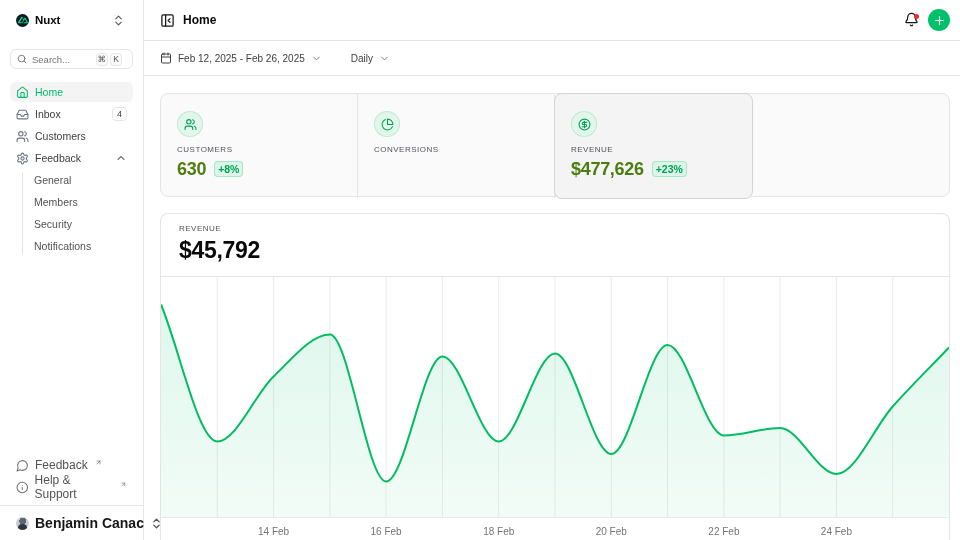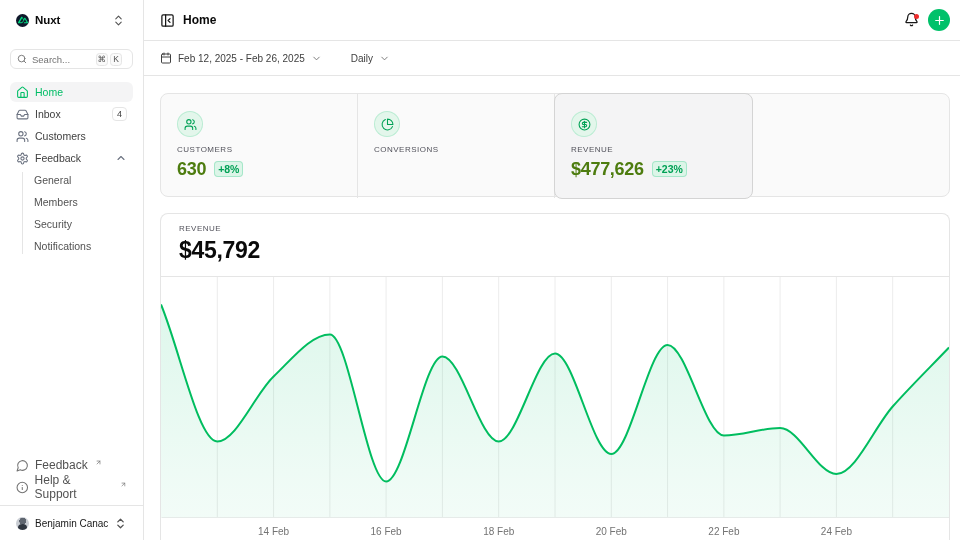--- a/index.html
+++ b/index.html
@@ -43,21 +43,21 @@
   font-size:12px; font-weight:400; color:#525252; margin-bottom:2px; }
 .foot-item svg { color:#737373; }
 .ext { color:#737373; margin-left:1px; margin-bottom:5px; }
 .user-row { border-top:1px solid #e5e5e5; height:35px; display:flex; align-items:center;
   gap:6px; padding:0 18px 0 16px; }
 .avatar { width:13px; height:13px; border-radius:50%; flex:none;
   background:radial-gradient(circle at 52% 32%, #5f6670 0 31%, #c9cdd3 32%);
   position:relative; overflow:hidden; }
 .avatar:after { content:""; position:absolute; left:2px; right:2px; bottom:-1.5px; height:7px;
   border-radius:50% 50% 0 0; background:#2f3640; }
-.user-name { font-size:10px; font-weight:400; color:#171717; white-space:nowrap; }
+.user-name { font-size:14px; font-weight:700; color:#171717; white-space:nowrap; }
 .user-row .sel-icon { margin-left:auto; }
 
 
 main { flex:1; display:flex; flex-direction:column; background:#fff; min-width:0; }
 .hdr { height:41px; flex:none; border-bottom:1px solid #e5e5e5; display:flex; align-items:center;
   padding:0 10px 0 16px; gap:8px; }
 .hdr-title { font-size:12px; font-weight:700; color:#0a0a0a; }
 .hdr-right { margin-left:auto; display:flex; align-items:center; gap:8px; }
 .bell { position:relative; color:#171717; width:16px; height:16px; }
 .bell-dot { position:absolute; top:1.5px; right:1px; width:5px; height:5px; border-radius:50%; background:#ef2d2d; }

